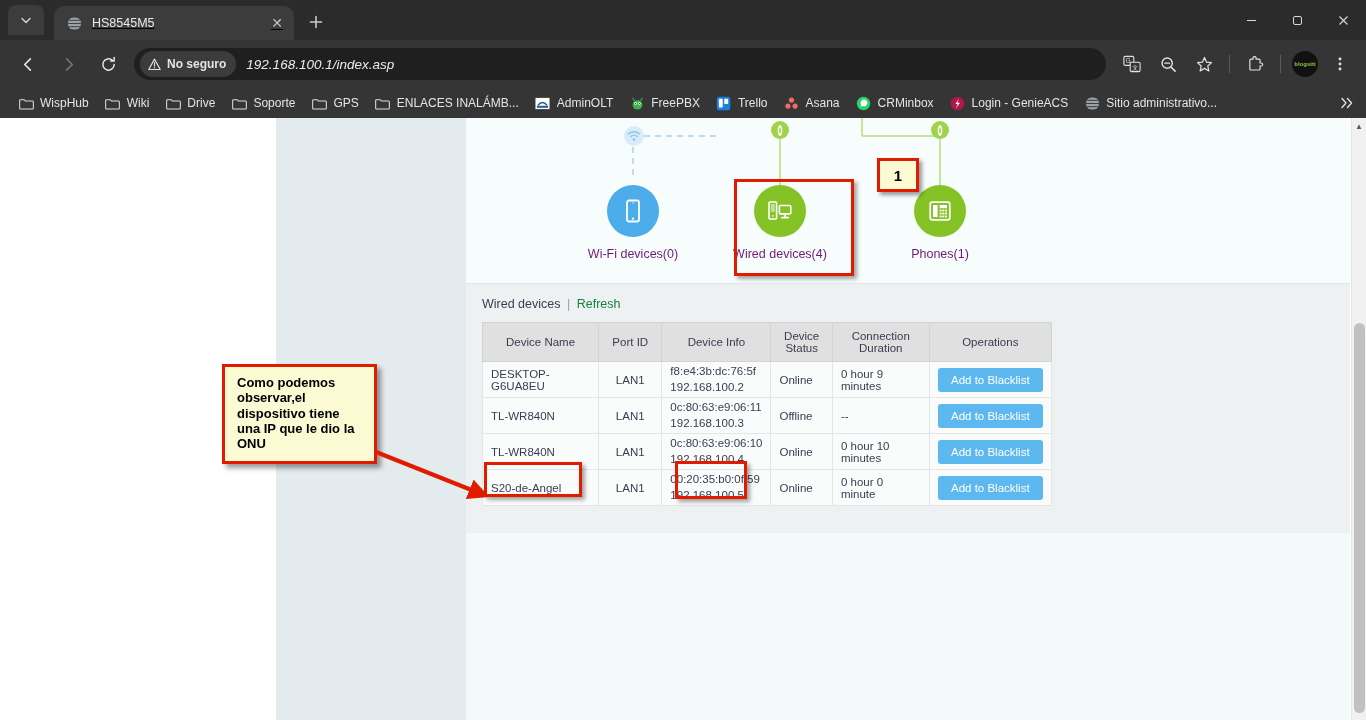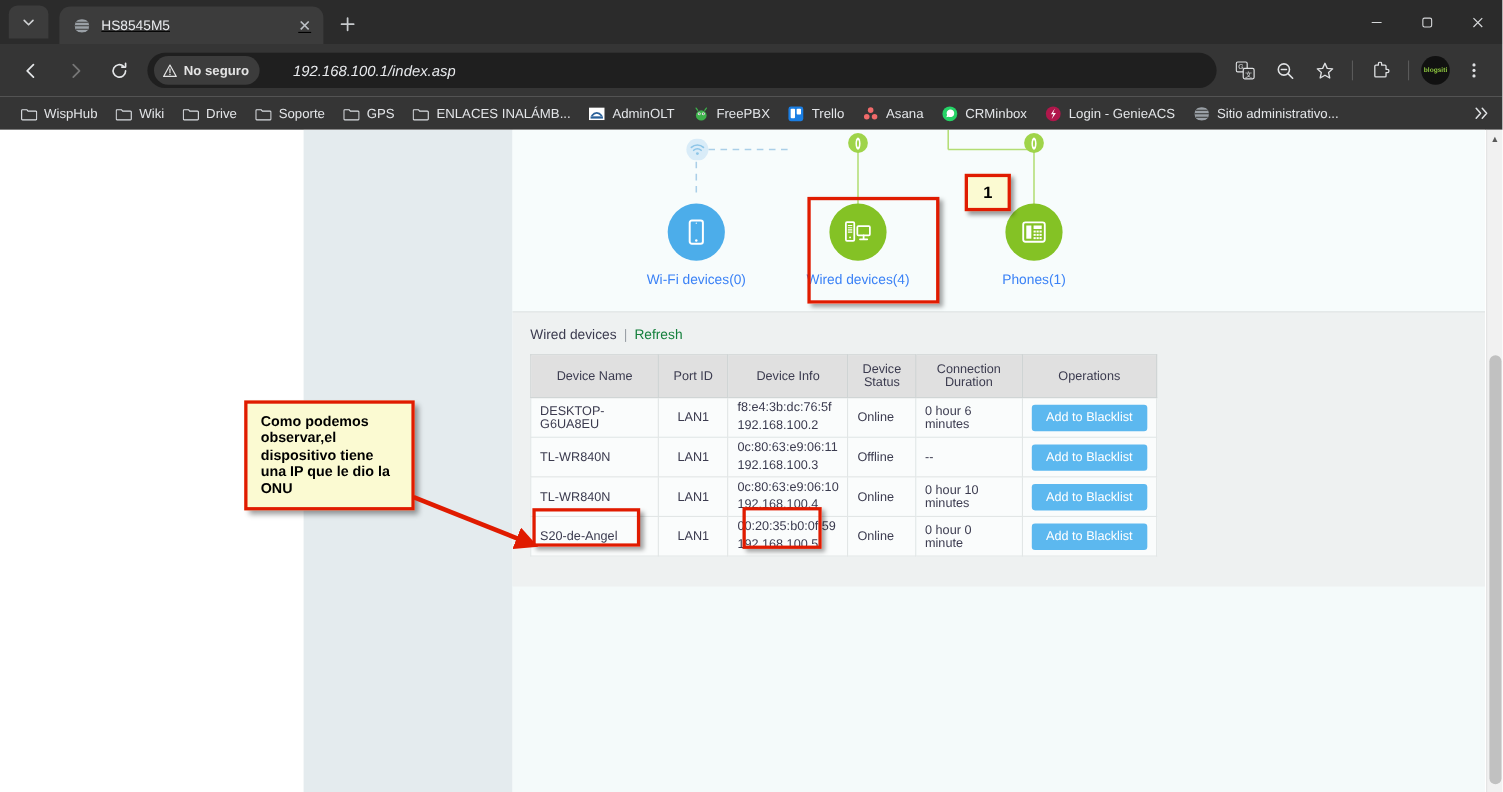--- a/index.html
+++ b/index.html
@@ -65,21 +65,20 @@
     width: 32px; height: 32px; margin: 0 4px; border-radius: 50%;
     display: flex; align-items: center; justify-content: center;
     color: #e4e6e8; cursor: pointer;
   }
   .navbtn.disabled { color: #767676; }
   .omnibox {
     flex: 1 1 auto; height: 32px; background: #1f1f1f;
     border-radius: 16px; margin: 0 8px 0 6px;
     display: flex; align-items: center; padding: 0 4px 0 6px;
     min-width: 0;
-    gap: 20px;
   }
   .sec-chip {
     display: flex; align-items: center; gap: 6px;
     height: 26px; padding: 0 10px 0 8px; border-radius: 13px;
     background: #3c3c3c; color: #e3e3e3; font-size: 12px;
     flex: 0 0 auto; cursor: pointer; font-weight: 600;
   }
   .url { color: #e8eaed; font-size: 13.5px; margin-left: 10px;
          white-space: nowrap; overflow: hidden; text-overflow: ellipsis; font-style: italic; }
   .tb-actions { display: flex; align-items: center; flex: 0 0 auto; }
@@ -150,21 +149,21 @@
     background: #f7fcfc;
   }
   .topo-node { position: absolute; text-align: center; width: 140px; }
   .topo-circle {
     width: 52px; height: 52px; border-radius: 50%;
     margin: 0 auto; display: flex; align-items: center; justify-content: center;
     cursor: pointer;
   }
   .topo-circle.blue { background: #4cadea; }
   .topo-circle.green { background: #84c225; }
-  .topo-label { margin-top: 10px; font-size: 12.5px; color: #3b82f6; }
+  .topo-label { margin-top: 10px; font-size: 12.5px; color: #701a75; }
   .topo-dot {
     position: absolute; width: 18px; height: 18px; border-radius: 50%;
     background: #9fd44a; display:flex; align-items:center; justify-content:center;
   }
 
   
   .dev-panel {
     position: absolute; left: 0; top: 165px; width: 884px; height: 250px;
     background: #eef1f1; border-top: 1px solid #dfe4e4;
   }
@@ -572,21 +571,21 @@
             </thead>
             <tbody>
               <tr>
                 <td class="c-name">DESKTOP-G6UA8EU</td>
                 <td class="c-port">LAN1</td>
                 <td class="c-info">
                   <div>f8:e4:3b:dc:76:5f</div>
                   <div>192.168.100.2</div>
                 </td>
                 <td class="c-status">Online</td>
-                <td class="c-dur">0 hour 6 minutes</td>
+                <td class="c-dur">0 hour 9 minutes</td>
                 <td class="c-ops">
                   <button class="blbtn">Add to Blacklist</button>
                 </td>
               </tr>
               <tr>
                 <td class="c-name">TL-WR840N</td>
                 <td class="c-port">LAN1</td>
                 <td class="c-info">
                   <div>0c:80:63:e9:06:11</div>
                   <div>192.168.100.3</div>

